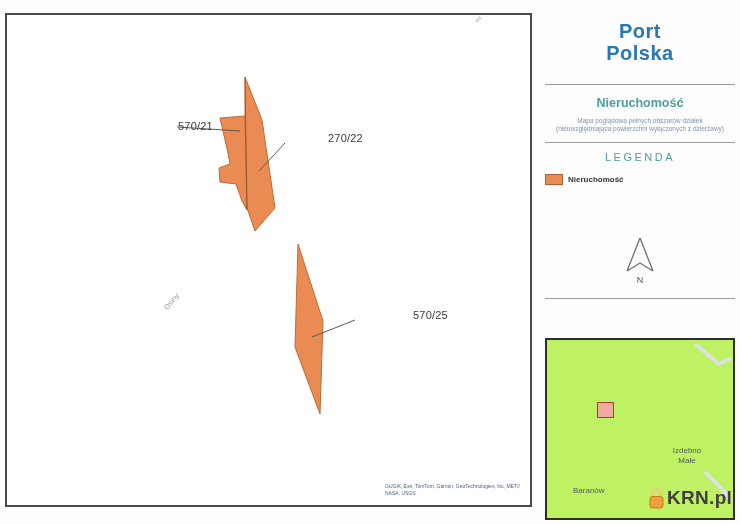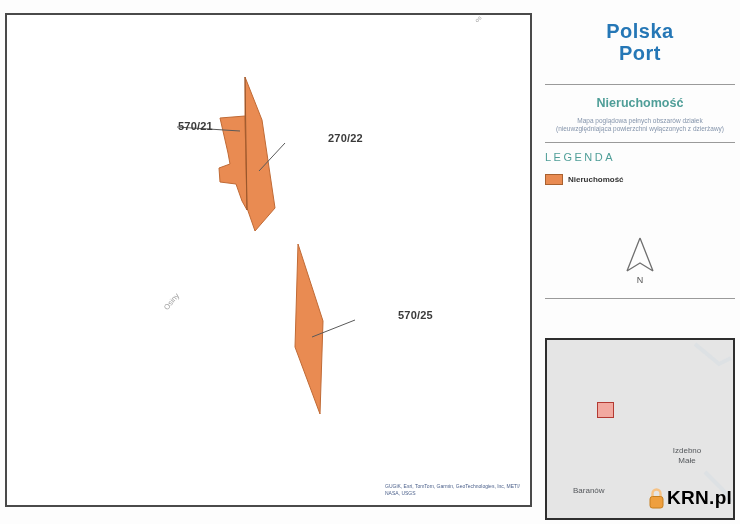--- a/index.html
+++ b/index.html
@@ -10,21 +10,21 @@
   
   .map-panel{
     position:absolute;left:5px;top:13px;width:527px;height:494px;
     background:#ffffff;border:2px solid #4a4a4a;box-sizing:border-box;
   }
   .map-svg{position:absolute;left:0;top:0;width:523px;height:490px;}
   .parcel{fill:#E98B52;stroke:#C06A35;stroke-width:1;}
   .divider{stroke:#8a4f28;stroke-width:0.8;}
   .leader{stroke:#5a5a5a;stroke-width:1;}
   .parcel-label{
-    position:absolute;font-size:11px;font-weight:bold;color:#3a3a3a;
+    position:absolute;font-size:11px;font-weight:normal;color:#3a3a3a;
     white-space:nowrap;letter-spacing:0.2px;padding-left:41px;
   }
   .place-label{
     position:absolute;left:155px;top:282px;font-size:7.5px;color:#9a9a9a;
     transform:rotate(-50deg);white-space:nowrap;
   }
   .edge-label{
     position:absolute;left:468px;top:1px;font-size:6px;color:#9a9a9a;
     transform:rotate(-45deg);white-space:nowrap;
   }
@@ -43,59 +43,59 @@
   .doc-title{
     margin-top:11px;text-align:center;color:#4F9E98;font-weight:600;
     font-size:12.5px;line-height:14px;
   }
   .doc-subtitle{
     margin-top:7px;text-align:center;color:#8494ab;
     font-size:6.5px;line-height:8px;
   }
   .rule2{margin-top:9px;}
   .legend-heading{
-    margin-top:8px;text-align:left;color:#4F9E98;font-size:11px;
+    margin-top:8px;text-align:center;color:#4F9E98;font-size:11px;
     letter-spacing:2.5px;font-weight:500;
   }
   .legend-item{margin-top:11px;display:flex;align-items:center;}
   .legend-swatch{
     width:16px;height:9px;background:#E98B52;border:1px solid #A9612F;
     flex:0 0 auto;
   }
   .legend-label{margin-left:5px;font-size:8px;font-weight:bold;color:#333;}
   .compass{margin-top:52px;text-align:center;}
   .compass-n{font-size:9px;color:#555;text-align:center;margin-top:-2px;}
   .scale{
     margin-top:9px;text-align:center;font-size:8px;color:#6b7f95;
     letter-spacing:0.3px;
   }
   .rule3{margin-top:13px;}
   
   .minimap{
     position:absolute;left:0px;top:338px;width:190px;height:182px;
-    background:#e5e5e5;border:2px solid #2e2e2e;box-sizing:border-box;
+    background:#bef264;border:2px solid #2e2e2e;box-sizing:border-box;
   }
   .minimap-roads{position:absolute;left:0;top:0;width:186px;height:178px;}
   .minimap-marker{
     position:absolute;left:50px;top:62px;width:17px;height:16px;
     background:#F2A9A0;border:1px solid #B33A33;box-sizing:border-box;
   }
   .minimap-place1{
     position:absolute;left:100px;top:106px;width:80px;text-align:center;
     font-size:8px;line-height:10px;color:#55585c;
   }
   .minimap-place2{
     position:absolute;left:26px;top:128px;font-size:8px;color:#55585c;margin-top:18px;
   }
   
   .watermark{
     position:absolute;left:648px;top:487px;display:flex;align-items:center;
   }
   .watermark-text{
-    font-size:19px;font-weight:bold;color:#000000;letter-spacing:0.3px;
+    font-size:19px;font-weight:bold;color:#404040;letter-spacing:0.3px;
     margin-left:2px;
   }
 </style>
 </head>
 <body>
 
 <div class="page">
 
   <div class="map-panel">
 
@@ -109,36 +109,36 @@
 
       <polygon class="parcel" points="291,229 316,306 313,399 288,332"></polygon>
 
       <line class="leader" x1="170" y1="112" x2="233" y2="116"></line>
       <line class="leader" x1="278" y1="128" x2="252" y2="156"></line>
       <line class="leader" x1="348" y1="305" x2="305" y2="322"></line>
     </svg>
 
     <div class="parcel-label" style="left:130px;top:105px">570/21</div>
     <div class="parcel-label" style="left:280px;top:117px">270/22</div>
-    <div class="parcel-label" style="left:350px;top:294px">570/25</div>
+    <div class="parcel-label" style="left:365px;top:294px">570/25</div>
 
     <div class="place-label">Osiny</div>
     <div class="edge-label">os</div>
 
     <div class="attribution">
       <div>GUGiK, Esri, TomTom, Garmin, GeoTechnologies, Inc, METI/</div>
       <div>NASA, USGS</div>
     </div>
   </div>
 
   <div class="sidebar">
 
     <div class="logo">
+      <div>Port</div>
       <div>Polska</div>
-      <div>Port</div>
     </div>
 
     <div class="rule rule1"></div>
 
     <div class="doc-title">
       <div>Nieruchomość</div>
     </div>
 
     <div class="doc-subtitle">
       <div>Mapa poglądowa pełnych obszarów działek</div>

